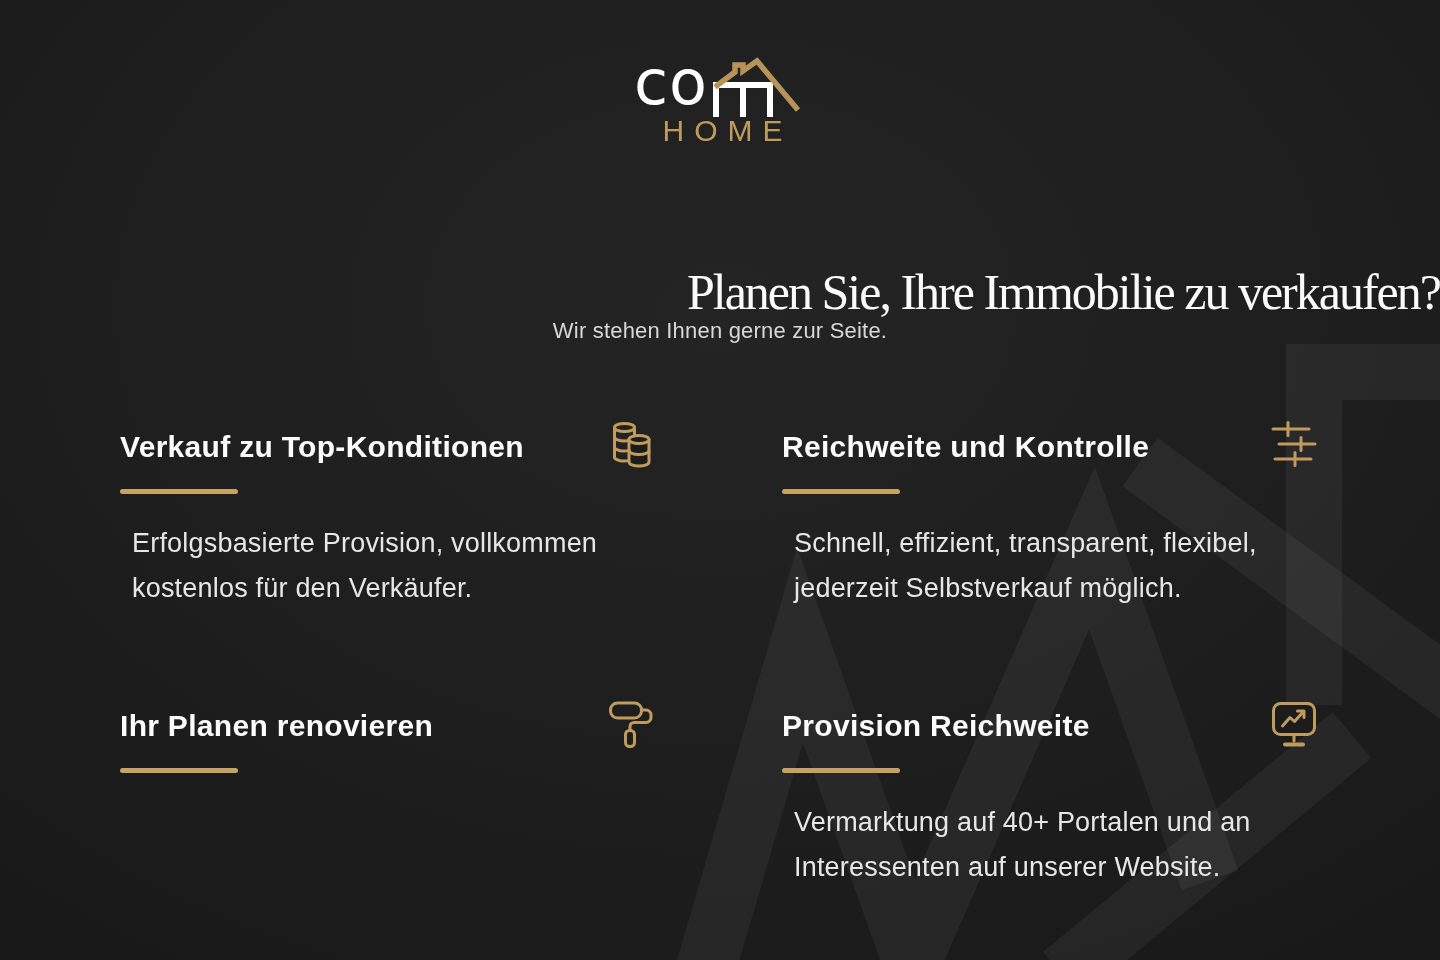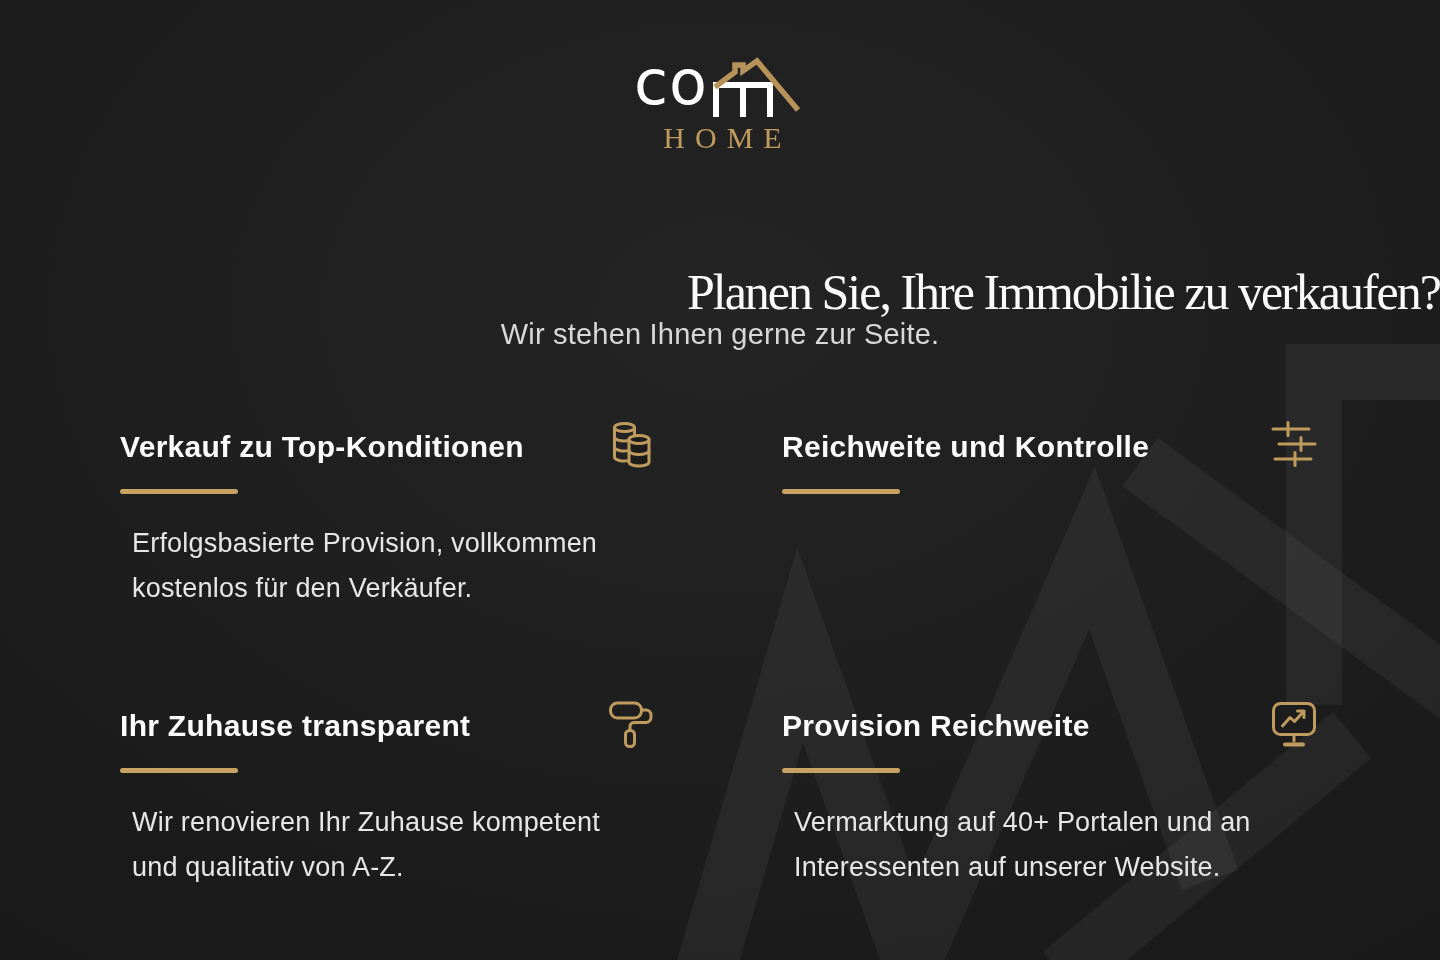--- a/index.html
+++ b/index.html
@@ -15,34 +15,34 @@
   
   .logo{position:absolute;top:52px;left:0;right:0;text-align:center;}
   .logo-word{
     font-family:"DejaVu Sans", sans-serif;
     font-size:62px;line-height:62px;font-weight:400;color:#ffffff;letter-spacing:1px;
     display:inline-flex;align-items:flex-end;
   }
   .logo-m{position:relative;display:inline-block;width:94px;height:62px;margin:0 2px;}
   .logo-m svg{position:absolute;left:0;bottom:-6px;overflow:visible;}
   .logo-home{
-    font-family:Liberation Serif, serif;
-    margin-top:7px;font-size:30px;font-weight:400;letter-spacing:10px;
+    font-family:Liberation Sans, sans-serif;
+    margin-top:0;font-size:30px;font-weight:400;letter-spacing:10px;
     padding-left:15px;color:#bf9b5e;
   }
 
   
   .headline{
     position:absolute;top:218px;left:0;right:0;text-align:right;
     font-family:Liberation Serif, serif;font-weight:400;
     font-size:50px;line-height:80px;letter-spacing:-2px;color:#fafafa;
   }
   .subtitle{
     position:absolute;top:318px;left:0;right:0;text-align:center;
-    font-size:29px;color:#d8d8d8;letter-spacing:0.2px;
+    font-size:22px;color:#d8d8d8;letter-spacing:0.2px;
   }
 
   
   .grid{
     position:absolute;left:120px;right:122px;top:428px;
     display:grid;grid-template-columns:1fr 1fr;column-gap:126px;row-gap:96px;
   }
   .feature{min-width:0;}
   .f-head{display:flex;justify-content:space-between;align-items:flex-start;}
   .f-title{margin:0;font-size:30px;font-weight:700;color:#fbfbfb;letter-spacing:0.3px;line-height:38px;}
@@ -125,36 +125,36 @@
               <path d="M3,9 H39"></path>
                 <path d="M18,2.5 V15.5"></path>
               <path d="M9,24 H45"></path>
                 <path d="M31,17.5 V30.5"></path>
               <path d="M5,39 H41"></path>
                 <path d="M25,32.5 V45.5"></path>
             </g>
           </svg>
         </div>
         <div class="f-underline"></div>
+        <p class="f-body">Schnell, effizient, transparent, flexibel,
+jederzeit Selbstverkauf möglich.</p>
       </div>
 
       <div class="feature">
         <div class="f-head">
-          <h3 class="f-title">Ihr Zuhause transparent</h3>
+          <h3 class="f-title">Ihr Planen renovieren</h3>
           <svg class="f-icon" width="48" height="52" viewBox="0 0 48 52">
             <g class="icon-stroke">
               <rect x="2.5" y="4" width="31" height="15" rx="7"></rect>
               <path d="M33.5,11 h4.5 a5,5 0 0 1 5,5 v2.5 a5,5 0 0 1 -5,5 h-12 a4,4 0 0 0 -4,4 v4"></path>
               <rect x="17.5" y="31.5" width="9" height="16" rx="4"></rect>
             </g>
           </svg>
         </div>
         <div class="f-underline"></div>
-        <p class="f-body">Wir renovieren Ihr Zuhause kompetent
-und qualitativ von A-Z.</p>
       </div>
 
       <div class="feature">
         <div class="f-head">
           <h3 class="f-title">Provision Reichweite</h3>
           <svg class="f-icon" width="48" height="52" viewBox="0 0 48 52">
             <g class="icon-stroke">
               <rect x="3.5" y="4.5" width="41" height="31" rx="7"></rect>
               <path d="M12.5,27 L20,18.5 L24.5,22.5 L33.5,12.5"></path>
               <path d="M27.5,12 H34 V18.5"></path>

